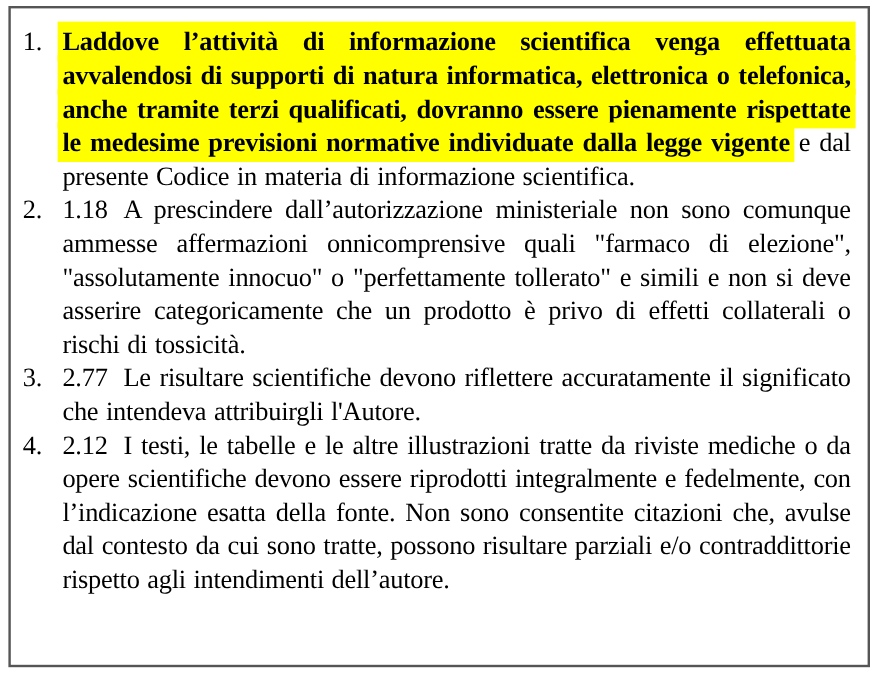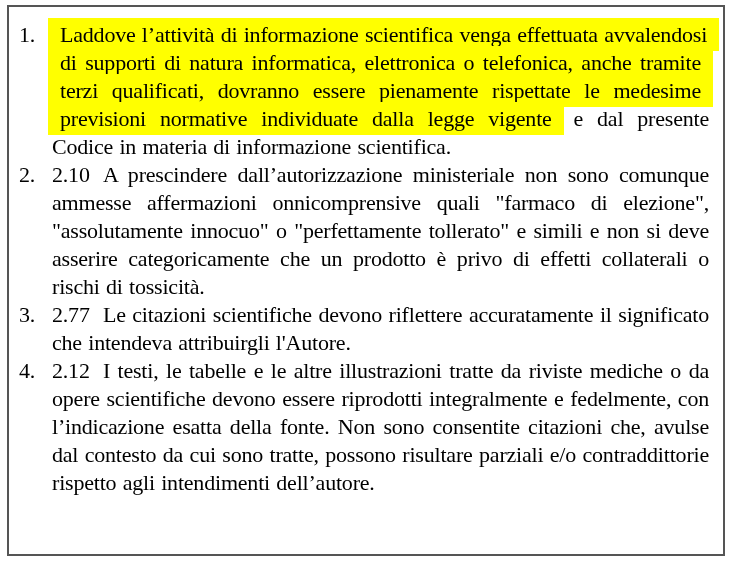--- a/index.html
+++ b/index.html
@@ -43,42 +43,43 @@
   .num{
     position:absolute;
     left:0; top:0;
     text-align:left;
   }
   .clause{
     margin-right:0.6em;
   }
   .hl{
     background:var(--hl);
-    padding:4px 12px;
+    padding:4px 4px;
     margin:6px -4px;
     -webkit-box-decoration-break:clone;
     box-decoration-break:clone;
+    font-weight:bold;
   }
 </style>
 </head>
 <body>
 
 <div class="frame">
   <ol class="doc-list">
 
     <li>
       <span class="num">1.</span><span class="hl">Laddove l’attività di informazione scientifica venga effettuata avvalendosi di supporti di natura informatica, elettronica o telefonica, anche tramite terzi qualificati, dovranno essere pienamente rispettate le medesime previsioni normative individuate dalla legge vigente</span><span> e dal presente Codice in materia di informazione scientifica.</span>
     </li>
 
     <li>
-      <span class="num">2.</span><span class="clause">2.10</span><span>A prescindere dall’autorizzazione ministeriale non sono comunque ammesse affermazioni onnicomprensive quali "farmaco di elezione", "assolutamente innocuo" o "perfettamente tollerato" e simili e non si deve asserire categoricamente che un prodotto è privo di effetti collaterali o rischi di tossicità.</span>
+      <span class="num">2.</span><span class="clause">1.18</span><span>A prescindere dall’autorizzazione ministeriale non sono comunque ammesse affermazioni onnicomprensive quali "farmaco di elezione", "assolutamente innocuo" o "perfettamente tollerato" e simili e non si deve asserire categoricamente che un prodotto è privo di effetti collaterali o rischi di tossicità.</span>
     </li>
 
     <li>
-      <span class="num">3.</span><span class="clause">2.77</span><span>Le citazioni scientifiche devono riflettere accuratamente il significato che intendeva attribuirgli l'Autore.</span>
+      <span class="num">3.</span><span class="clause">2.77</span><span>Le risultare scientifiche devono riflettere accuratamente il significato che intendeva attribuirgli l'Autore.</span>
     </li>
 
     <li>
       <span class="num">4.</span><span class="clause">2.12</span><span>I testi, le tabelle e le altre illustrazioni tratte da riviste mediche o da opere scientifiche devono essere riprodotti integralmente e fedelmente, con l’indicazione esatta della fonte. Non sono consentite citazioni che, avulse dal contesto da cui sono tratte, possono risultare parziali e/o contraddittorie rispetto agli intendimenti dell’autore.</span>
     </li>
 
   </ol>
 </div>
 
 </body></html>

